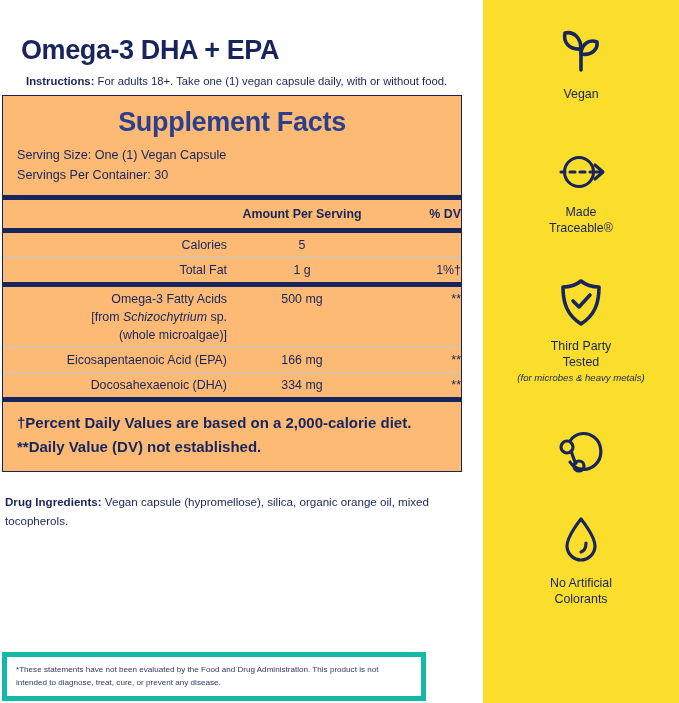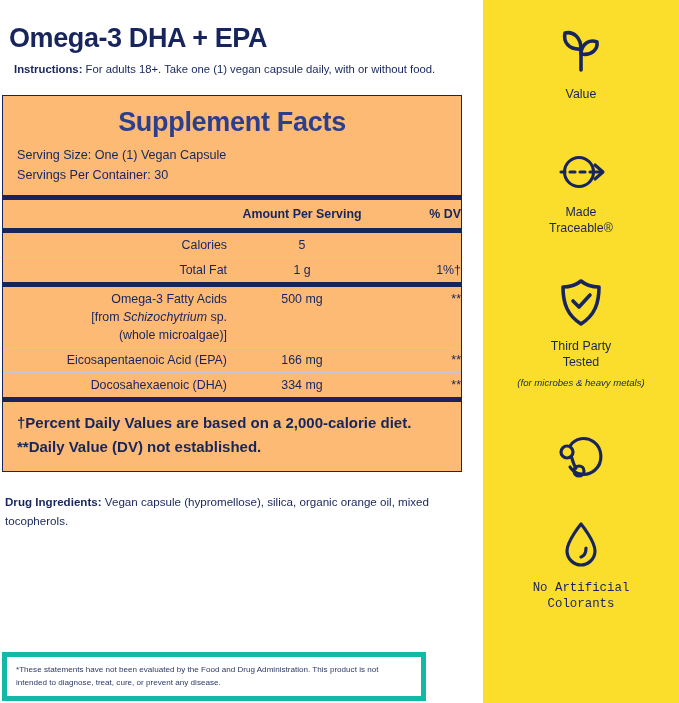--- a/index.html
+++ b/index.html
@@ -19,21 +19,21 @@
     display: flex;
     width: 679px;
     height: 703px;
   }
 
   
   .left-panel {
     width: 483px;
     height: 703px;
     box-sizing: border-box;
-    padding: 0;
+    padding: 12px;
     position: relative;
     background: #ffffff;
   }
 
   .product-title {
     font-size: 27px;
     font-weight: 600;
     letter-spacing: -0.4px;
     color: #17255c;
     margin: 24px 0 0 9px;
@@ -167,29 +167,29 @@
     font-size: 12.4px;
     line-height: 1.28;
     margin-top: 10px;
     font-weight: 500;
     color: #18255c;
   }
   .badge .b-sub {
     font-size: 9.6px;
     font-style: italic;
     line-height: 1.3;
-    margin-top: 7px;
+    margin-top: 2px;
     color: #18255c;
     text-align: center;
   }
   .b-vegan   { margin-top: 21px; }
   .b-trace   { margin-top: 36px; }
   .b-third   { margin-top: 36px; }
   .b-gluten  { margin-top: 36px; }
-  .b-color   { margin-top: 33px; font-family: Liberation Mono, monospace; }
+  .b-color   { margin-top: 33px; }
 </style>
 </head>
 <body>
 
 <div class="page">
 
   <div class="left-panel">
 
     <div class="product-title">Omega-3 DHA + EPA</div>
 
@@ -279,21 +279,21 @@
   <div class="right-panel">
 
     <div class="badge b-vegan">
       <div class="icon-wrap">
         <svg width="52" height="52" viewBox="0 0 52 52" fill="none" stroke="#18255c" stroke-width="3.6" stroke-linecap="round" stroke-linejoin="round">
           <path d="M26 45 L26 22"></path>
           <path d="M26 24 C26 12 18 6 10 8 C8 17 14 25 26 24 Z"></path>
           <path d="M26 27 C28 18 35 14 42 17 C43 24 37 31 26 29 Z"></path>
         </svg>
       </div>
-      <div class="b-label">Value</div>
+      <div class="b-label">Vegan</div>
     </div>
 
     <div class="badge b-trace">
       <div class="icon-wrap">
         <svg width="62" height="46" viewBox="0 0 62 46" fill="none" stroke="#18255c" stroke-width="3.1" stroke-linecap="round" stroke-linejoin="round">
           <circle cx="29" cy="23" r="14.5"></circle>
           <path d="M11 23 L15 23"></path>
           <path d="M20 23 L25 23"></path>
           <path d="M30 23 L35 23"></path>
           <path d="M40 23 L52 23"></path>

